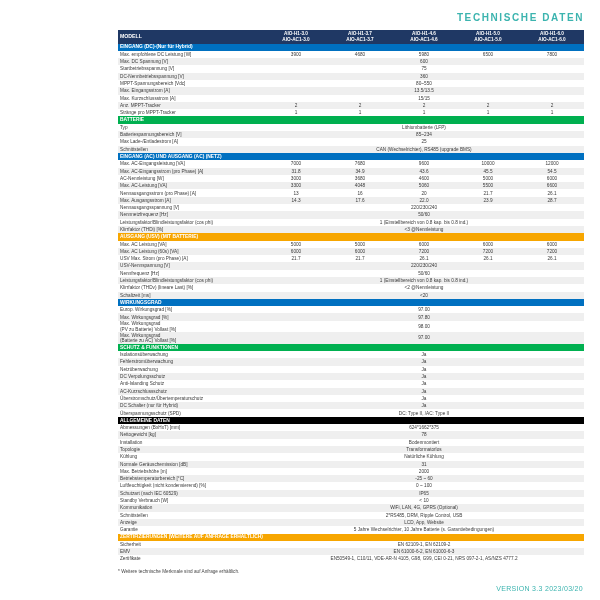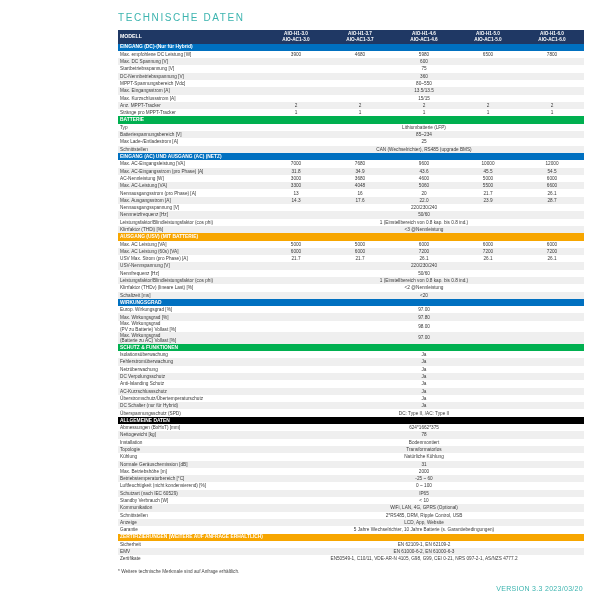--- a/index.html
+++ b/index.html
@@ -3,22 +3,22 @@
 <meta charset="utf-8">
 <style>
   html,body { margin:0; padding:0; }
   body {
     width:600px; height:600px; position:relative;
     background:#ffffff; font-family:"Liberation Sans", sans-serif;
     color:#3a3a3a; overflow:hidden;
   }
   .content { position:absolute; left:118px; top:10px; width:466px; }
   .page-title {
-    color:#3cb4af; font-size:10px; font-weight:400;
-    letter-spacing:1.6px; margin:2px 0 7px 0;
+    color:#3cb4af; font-size:10px; font-weight:700;
+    letter-spacing:1.6px; margin:2px 0 7px 0;text-align:right;
   }
   .spec-table { width:100%; font-size:4.7px; line-height:1.1; }
   .row { display:grid; grid-template-columns:146px repeat(5,1fr); align-items:center; min-height:7.3px; }
   .row.stripe { background:#efefef; }
   .row.tall { min-height:11.5px; }
   .cell-label { padding-left:2px; text-align:left; white-space:pre-line; }
   .cell-val { text-align:center; }
   .cell-span { grid-column:2 / 7; text-align:center; }
   .section-header {
     color:#ffffff; font-weight:bold; font-size:4.9px;

